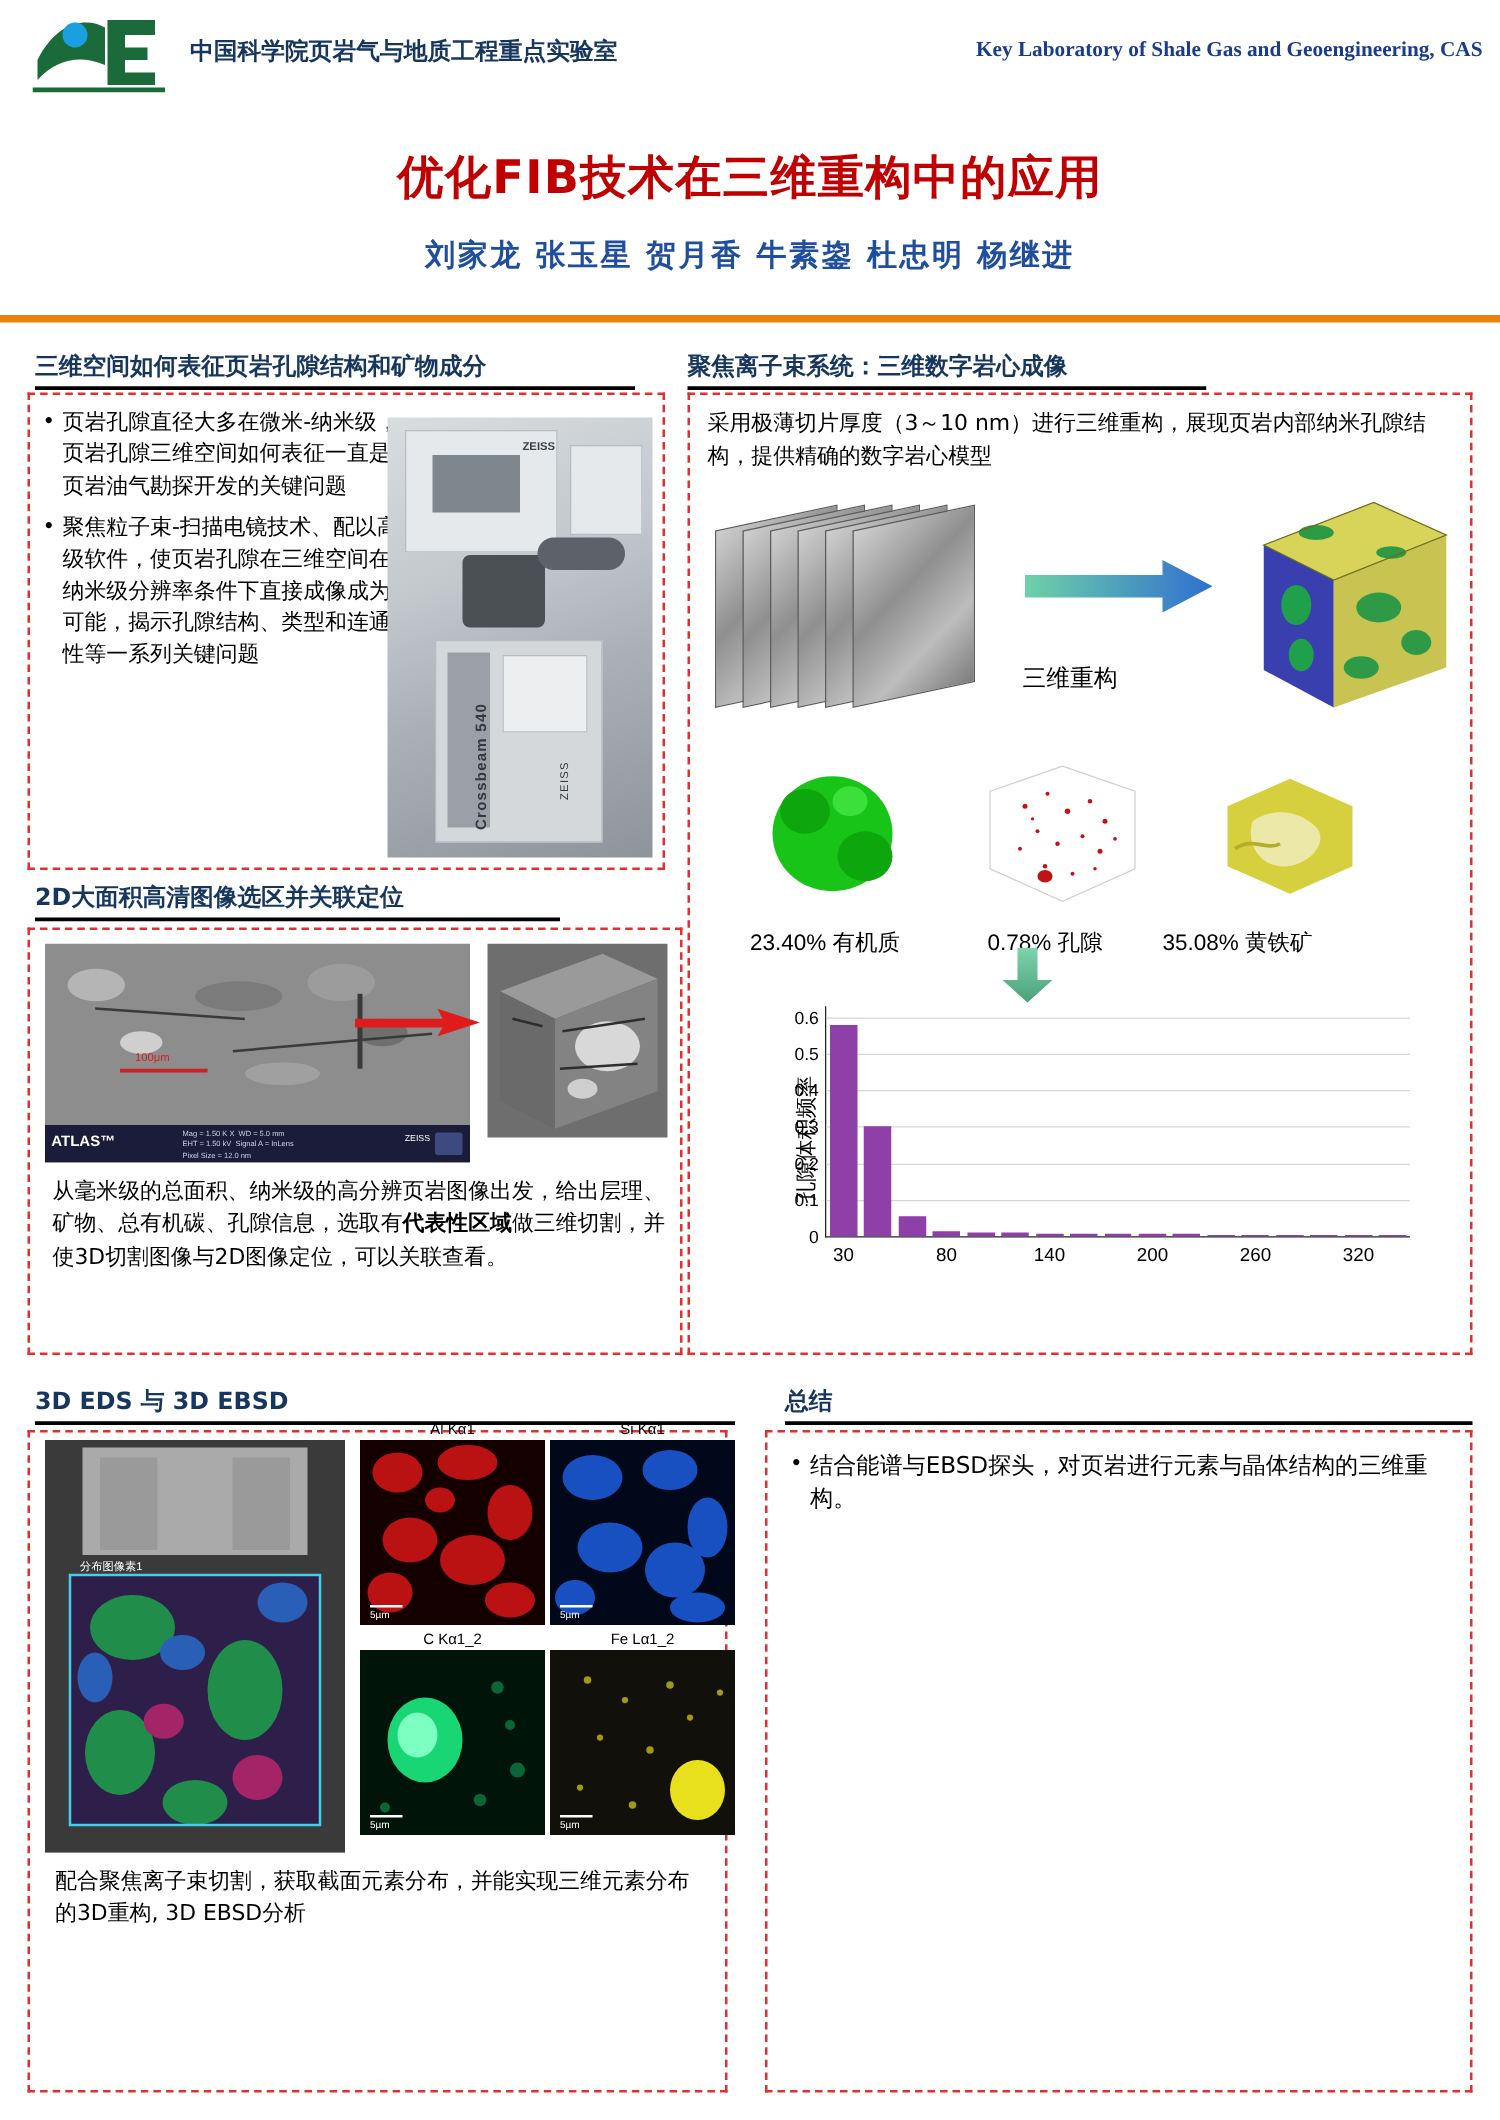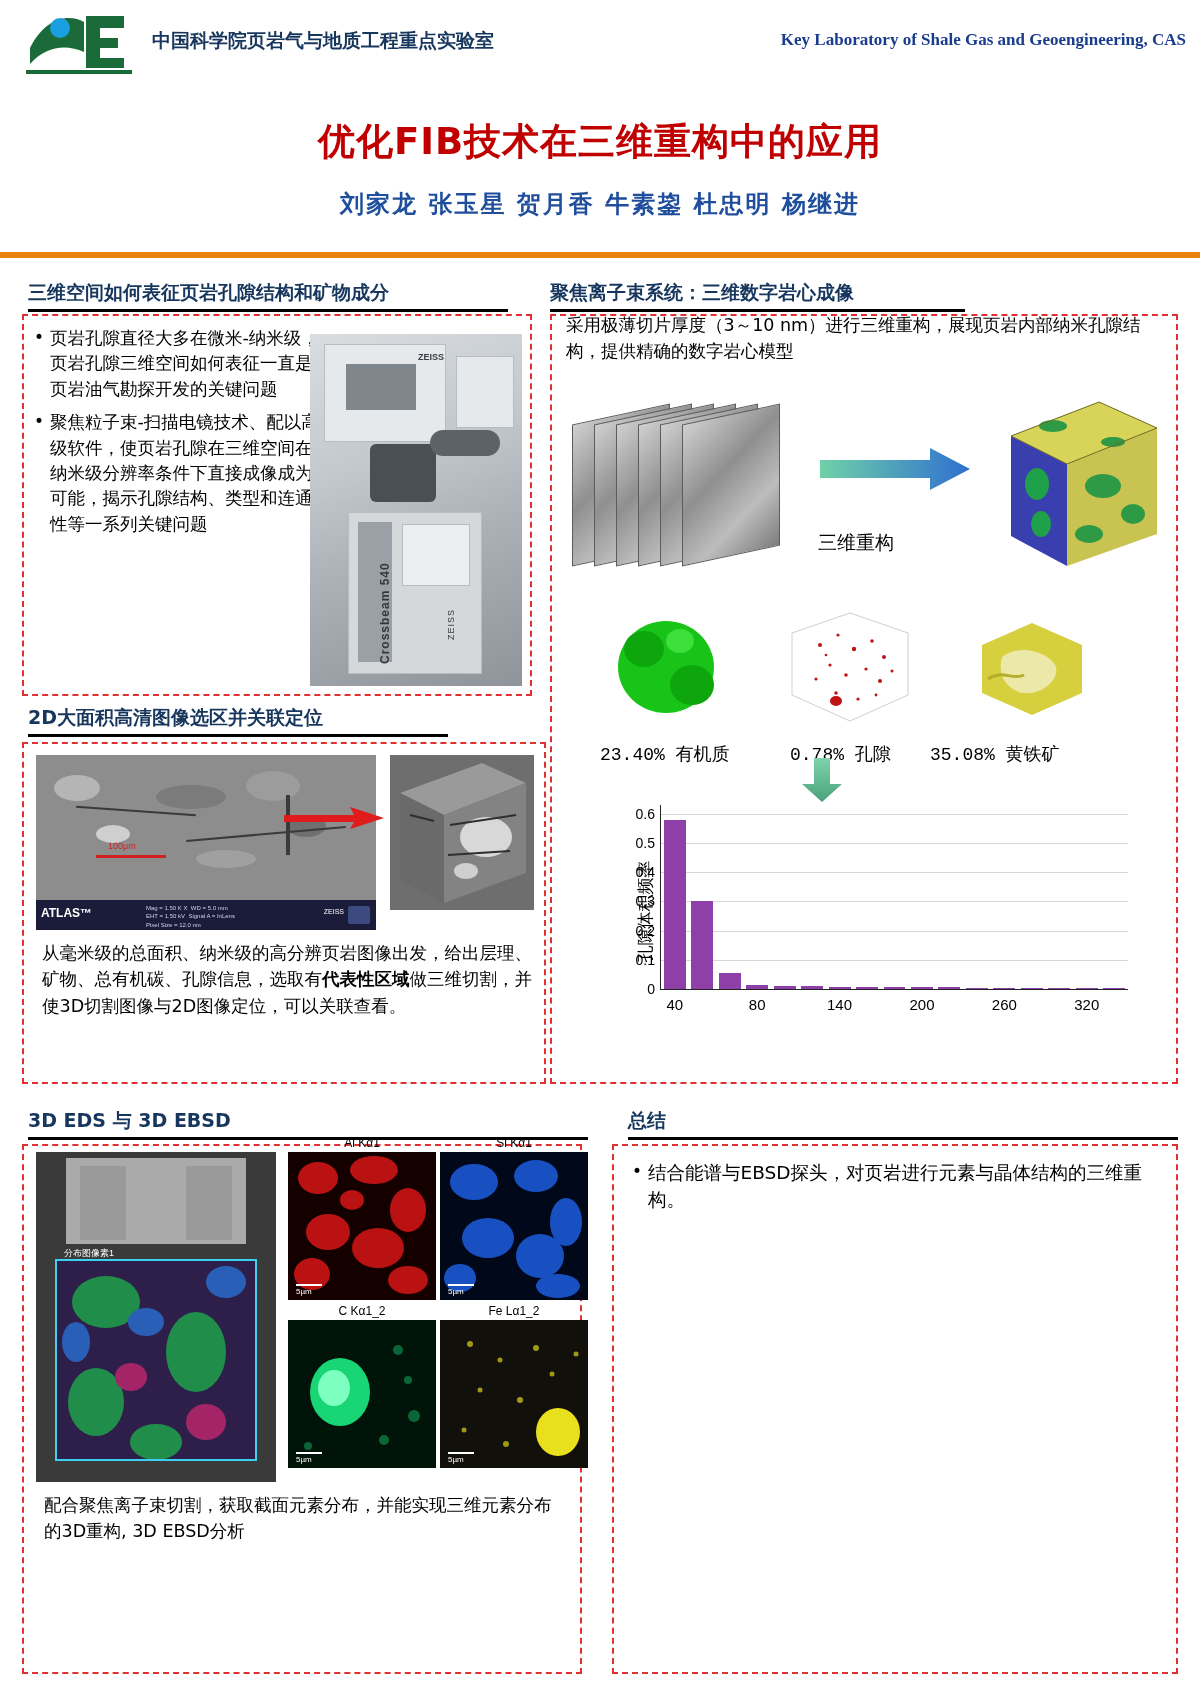--- a/index.html
+++ b/index.html
@@ -233,21 +233,21 @@
     font-size: 19px;
     font-family: "DejaVu Sans", sans-serif;
   }
   .mini {
     position: absolute;
     width: 140px; height: 125px;
   }
   .mini-cap {
     position: absolute;
     font-size: 18px;
-    font-family: Liberation Mono, monospace;
+    font-family: Liberation Sans, sans-serif;
     white-space: nowrap;
     text-align: center;
   }
 
   
   .chart-wrap {
     position: absolute;
     left: 590px; top: 795px;
     width: 570px; height: 260px;
   }
@@ -437,21 +437,21 @@
   </svg>
 </div>
 
 <div class="caption-txt" style="left:42px; top:940px; width:490px;">
   <span>从毫米级的总面积、纳米级的高分辨页岩图像出发，给出层理、矿物、总有机碳、孔隙信息，选取有<b>代表性区域</b>做三维切割，并使3D切割图像与2D图像定位，可以关联查看。</span>
 </div>
 
 <div class="dbox" style="left:550px; top:314px; width:628px; height:770px;">
 </div>
 
-<div class="caption-txt" style="left:566px; top:312px; width:600px;">采用极薄切片厚度（3～10 nm）进行三维重构，展现页岩内部纳米孔隙结构，提供精确的数字岩心模型</div>
+<div class="caption-txt" style="left:566px; top:326px; width:600px;">采用极薄切片厚度（3～10 nm）进行三维重构，展现页岩内部纳米孔隙结构，提供精确的数字岩心模型</div>
 
 <div class="slice-stack" style="left:572px; top:390px; width:240px; height:200px;">
   <div class="slice" style="left:0px; top:24px;"></div>
   <div class="slice" style="left:22px; top:24px;"></div>
   <div class="slice" style="left:44px; top:24px;"></div>
   <div class="slice" style="left:66px; top:24px;"></div>
   <div class="slice" style="left:88px; top:24px;"></div>
   <div class="slice" style="left:110px; top:24px;"></div>
 </div>
 
@@ -568,21 +568,21 @@
       <div class="bar" style="left: 195.041px; width: 21.9765px; height: 2.04444px; background: rgb(142, 63, 168);"></div>
       <div class="bar" style="left: 222.512px; width: 21.9765px; height: 2.04444px; background: rgb(142, 63, 168);"></div>
       <div class="bar" style="left: 249.982px; width: 21.9765px; height: 1.75238px; background: rgb(142, 63, 168);"></div>
       <div class="bar" style="left: 277.453px; width: 21.9765px; height: 1.75238px; background: rgb(142, 63, 168);"></div>
       <div class="bar" style="left: 304.924px; width: 21.9765px; height: 1.46032px; background: rgb(142, 63, 168);"></div>
       <div class="bar" style="left: 332.394px; width: 21.9765px; height: 1.46032px; background: rgb(142, 63, 168);"></div>
       <div class="bar" style="left: 359.865px; width: 21.9765px; height: 1.16825px; background: rgb(142, 63, 168);"></div>
       <div class="bar" style="left: 387.335px; width: 21.9765px; height: 1.16825px; background: rgb(142, 63, 168);"></div>
       <div class="bar" style="left: 414.806px; width: 21.9765px; height: 1px; background: rgb(142, 63, 168);"></div>
       <div class="bar" style="left: 442.276px; width: 21.9765px; height: 1px; background: rgb(142, 63, 168);"></div>
-      <div class="xtick" style="left: 13.7353px;">40</div>
+      <div class="xtick" style="left: 13.7353px;">30</div>
       <div class="xtick" style="left: 96.1471px;">80</div>
       <div class="xtick" style="left: 178.559px;">140</div>
       <div class="xtick" style="left: 260.971px;">200</div>
       <div class="xtick" style="left: 343.382px;">260</div>
       <div class="xtick" style="left: 425.794px;">320</div>
     </div>
 </div>
 
 <div class="sec-head" style="left:28px; top:1108px; width:560px;">3D EDS 与 3D EBSD</div>
 <div class="sec-head" style="left:628px; top:1108px; width:550px;">总结</div>

